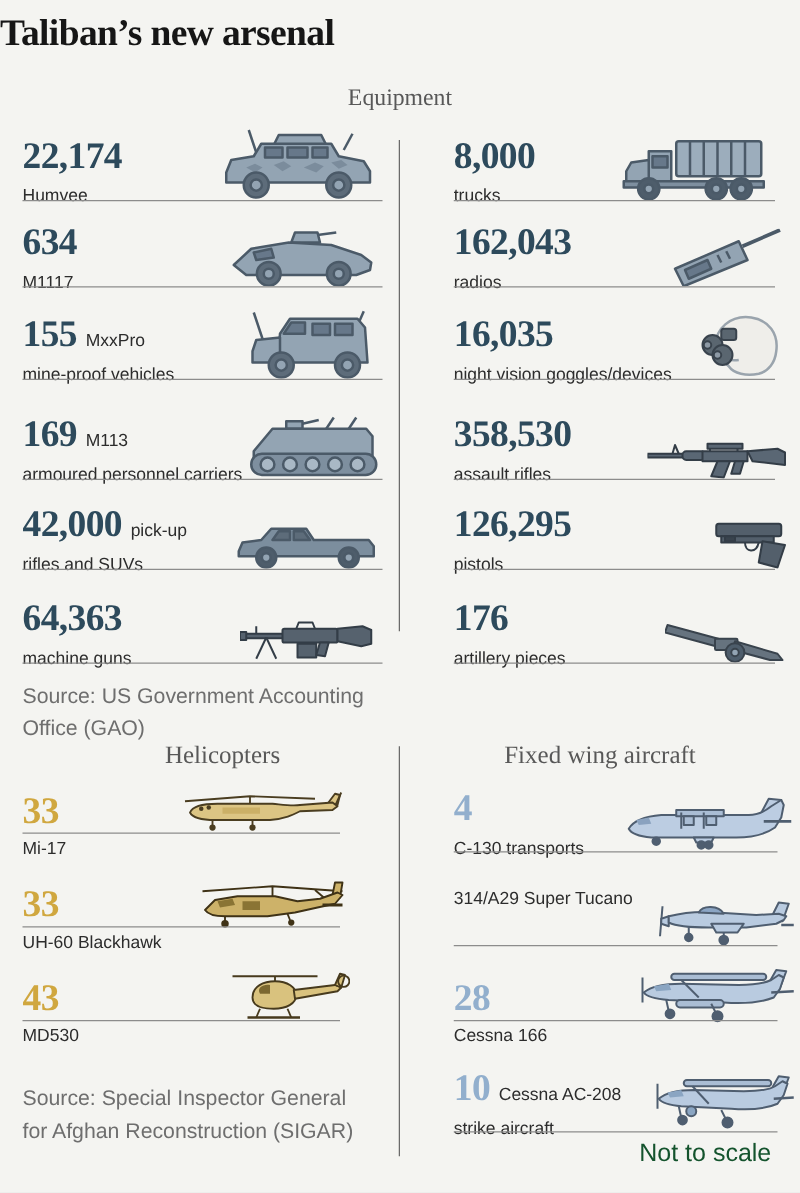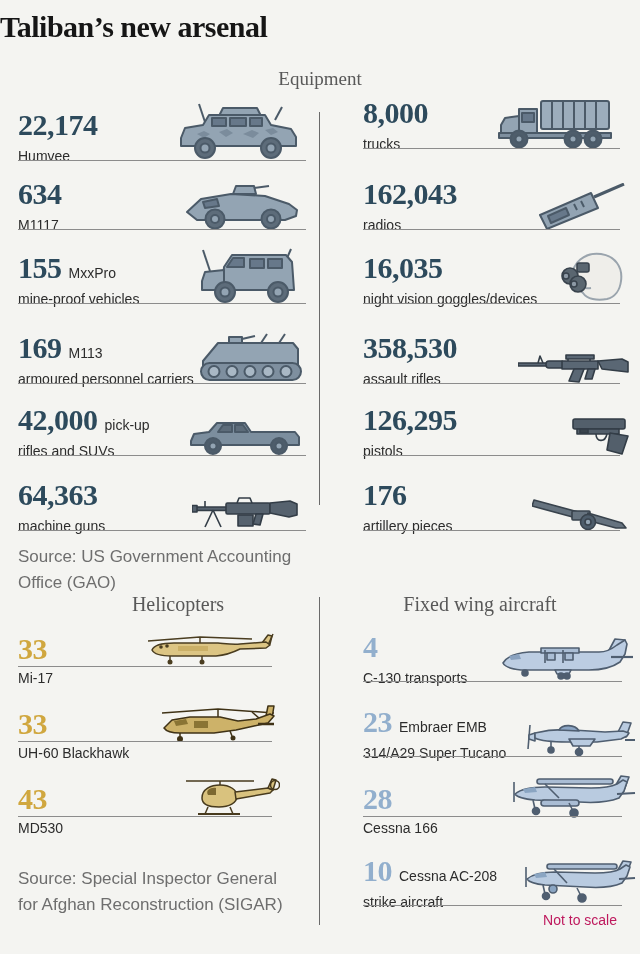--- a/index.html
+++ b/index.html
@@ -14,21 +14,21 @@
   .eqnum{color:var(--eq-num,#2d4a5c);}
   .helinum{color:var(--heli-num,#d0a73f);}
   .airnum{color:var(--air-num,#92afcd);}
   .suffix{font-size:14px;color:#2c2c2c;margin-left:7px;}
   .lbl{font-size:14px;color:#2c2c2c;margin-top:3px;line-height:16px;}
   .lbl.below{position:absolute;top:calc(100% + 3px);left:0;white-space:nowrap;margin-top:0;}
   .gline{position:absolute;left:0;right:0;bottom:0;height:1px;background:#8c8c8c;}
   .icon{position:absolute;bottom:1px;line-height:0;}
   .vdiv{position:absolute;left:319px;width:1px;background:#6a6a6a;}
   .src{position:absolute;font-size:17px;color:#6e6e6e;line-height:1.5;white-space:pre-line;}
-  .note{position:absolute;font-size:14px;color:#be185d;}
+  .note{position:absolute;font-size:20px;color:#14532d;}
 </style>
 </head>
 <body>
 
 <div class="page">
 
   <div class="title">Taliban’s new arsenal</div>
 
   <div class="sechead" style="top:68px;left:0;width:640px">Equipment</div>
   <div class="vdiv" style="top:112px;height:393px"></div>
@@ -162,21 +162,21 @@
       <path d="M64 18 L71 18 L68 29 L61 28 Z"></path>
       <path d="M78 7 L98 5 L105 8 L105 19 L97 21 L78 17 Z"></path>
           </g>
         </svg>
     </span>
     <div class="gline"></div>
   </div>
 
   <div class="src" style="left:18px;top:544px;width:300px">Source: US Government Accounting Office (GAO)</div>
 
-  <div class="item" style="left:363px;top:98px;width:257px;height:51px">
+  <div class="item" style="left:363px;top:110px;width:257px;height:51px">
     <div class="numrow"><span class="num eqnum">8,000</span></div>
     <div class="lbl">trucks</div>
     <span class="icon" style="right:7px">
       <svg viewBox="0 0 116 52" width="116" height="52">
           <g stroke="#4b5a68" stroke-width="2" stroke-linejoin="round" fill="#93a4b3">
       <rect x="44" y="5" width="68" height="28" rx="2" fill="#9cadbc"></rect>
       <line x1="55" y1="5" x2="55" y2="33"></line>
             <line x1="66" y1="5" x2="66" y2="33"></line>
             <line x1="77" y1="5" x2="77" y2="33"></line>
             <line x1="88" y1="5" x2="88" y2="33"></line>
@@ -388,21 +388,20 @@
       <circle cx="26" cy="37" r="3" fill="#4f5e70"></circle>
             <circle cx="62" cy="40" r="3" fill="#4f5e70"></circle>
             <circle cx="68" cy="40" r="3" fill="#4f5e70"></circle>
           </g>
         </svg>
     </span>
     <div class="gline"></div>
   </div>
 
   <div class="item" style="left:363px;top:707px;width:259px;height:50px">
-    <div class="numrow"><span class="num airnum">23</span><span class="suffix">Embraer EMB</span></div>
     <div class="lbl">314/A29 Super Tucano</div>
     <span class="icon" style="right:-15px">
       <svg viewBox="0 0 112 37" width="112" height="37">
           <g stroke="#4f5e70" stroke-width="1.6" stroke-linejoin="round" fill="#b9cbe0">
       <line x1="5" y1="6" x2="3" y2="30"></line>
       <path d="M4 16 L10 14 L10 22 L4 20 Z"></path>
       <path d="M92 15 L98 3 L106 4 L101 18 Z"></path>
       <path d="M10 14 C22 11 36 10 48 11 L80 13 L98 12 L104 14 L102 17 L96 20 L72 23 L42 23 C26 23 14 21 10 19 Z"></path>
       <path d="M34 11 C37 5 50 5 54 12 Z" fill="#8ba5c4"></path>
       <path d="M44 20 L70 20 L65 27 L48 27 Z"></path>

